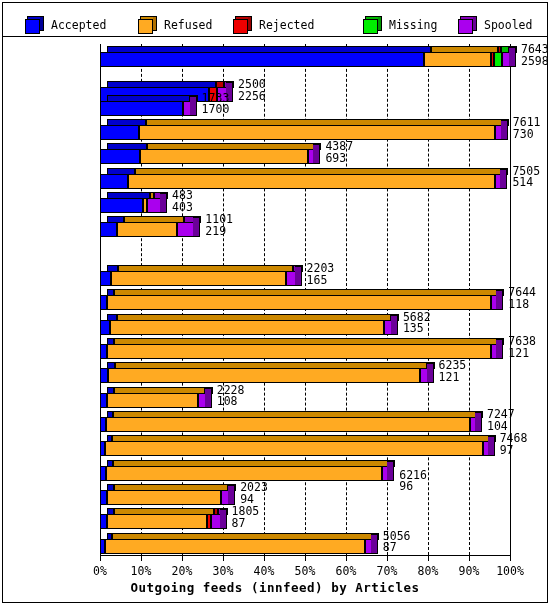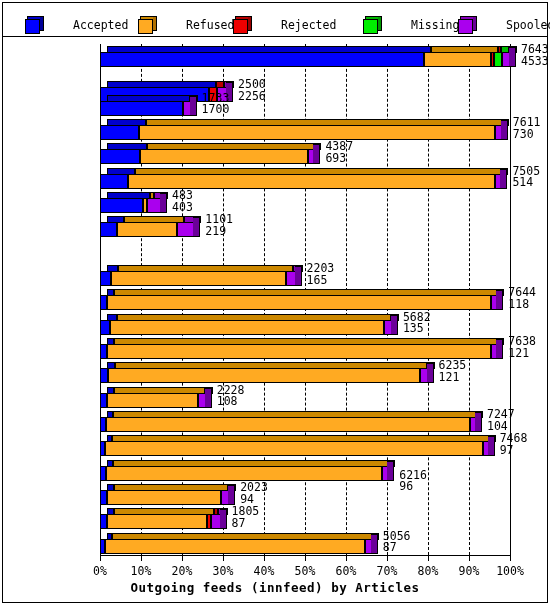--- a/index.html
+++ b/index.html
@@ -32,21 +32,20 @@
     width: 544px; height: 34px;
     border-bottom: 1px solid #000000;
     box-sizing: border-box;
     display: flex;
     align-items: center;
   }
   .legend-item {
     display: flex;
     align-items: center;
     height: 100%;
-    gap: 22px;
   }
   .legend-cube {
     position: relative;
     width: 19px; height: 19px;
     margin-right: 7px;
     flex: 0 0 auto;
   }
   .legend-cube .face {
     position: absolute;
     left: 0; top: 4px;
@@ -256,21 +255,21 @@
           <div class="seg-top" style="left: 397.73px; width: 2.87px; background: rgb(187, 0, 0);"></div>
           <div class="seg" style="left: 390.73px; width: 2.87px; background: rgb(238, 0, 0);"></div>
           <div class="seg-top" style="left: 400.6px; width: 8.2px; background: rgb(0, 187, 0);"></div>
           <div class="seg" style="left: 393.6px; width: 8.2px; background: rgb(0, 238, 0);"></div>
           <div class="seg-top" style="left: 408.8px; width: 8.2px; background: rgb(136, 0, 187);"></div>
           <div class="seg" style="left: 401.8px; width: 8.2px; background: rgb(170, 0, 238);"></div>
           <div class="cap-side" style="left: 409px; background: rgb(107, 0, 153);"></div>
         </div>
         <div class="vals" style="left: 421px; top: 0px;">
           <span>7643</span>
-          <span>4533</span>
+          <span>2598</span>
         </div>
       </div>
       <div class="row" style="top: 35px; height: 24.3333px; text-decoration: underline;">
         <div class="bar3d" style="top: 2px;">
           <div class="seg-top" style="left: 7px; width: 108.65px; background: rgb(0, 0, 204);"></div>
           <div class="seg" style="left: 0px; width: 108.65px; background: rgb(0, 0, 255);"></div>
           <div class="seg-top" style="left: 115.65px; width: 8.2px; background: rgb(187, 0, 0);"></div>
           <div class="seg" style="left: 108.65px; width: 8.2px; background: rgb(238, 0, 0);"></div>
           <div class="seg-top" style="left: 123.85px; width: 10.25px; background: rgb(136, 0, 187);"></div>
           <div class="seg" style="left: 116.85px; width: 10.25px; background: rgb(170, 0, 238);"></div>

